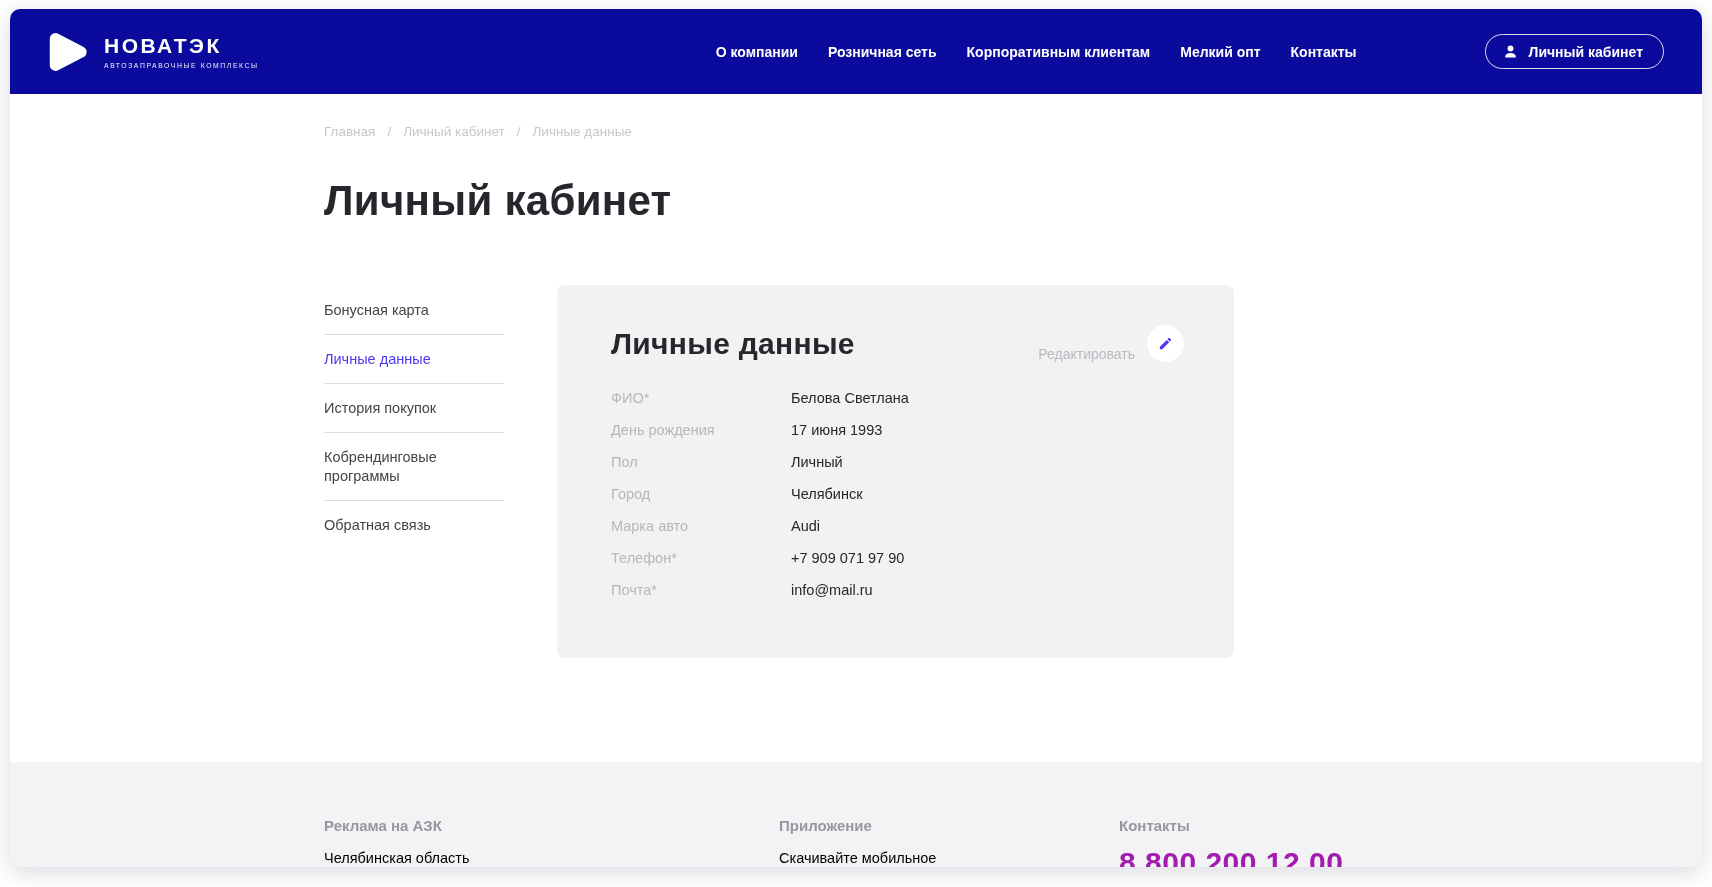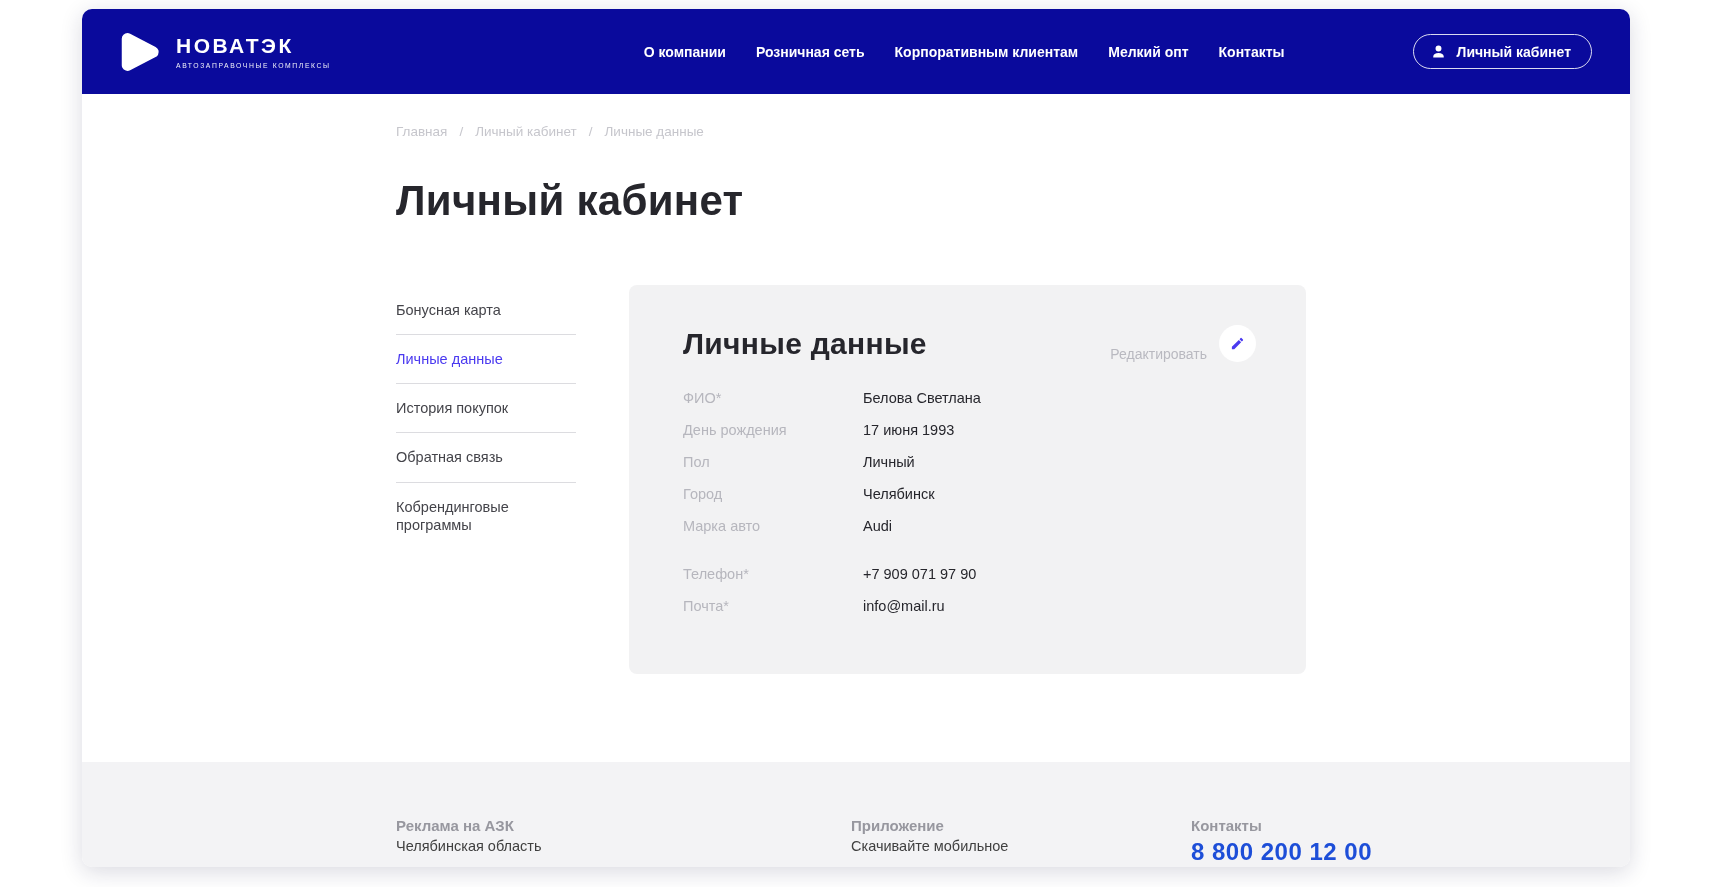--- a/index.html
+++ b/index.html
@@ -4,21 +4,21 @@
 <style>
   :root{
     --c-header:#0a0a9c; --c-accent:#4a39f0; --c-text:#26262c; --c-muted:#b6b6bd;
     --c-faint:#c6c6cc; --c-card:#f2f2f3; --c-footer:#f3f3f5; --c-line:#dcdce0; --c-gray:#97979f;
   }
   *{box-sizing:border-box;margin:0;padding:0}
   html,body{width:1712px;height:887px;overflow:hidden}
   body{background:#fff;font-family:"Liberation Sans",sans-serif;color:var(--c-text)}
 
   .page-card{
-    width:1548px;height:858px;margin:9px auto 0;background:#fff;border-radius:10px;
+    width:1692px;height:858px;margin:9px auto 0;background:#fff;border-radius:10px;
     overflow:hidden;box-shadow:0 5px 22px rgba(25,25,70,.16);display:flex;flex-direction:column;
   }
 
   
   .site-header{
     height:85px;flex:0 0 85px;background:var(--c-header);display:flex;align-items:center;
     padding:0 38px 0 34px;color:#fff;
   }
   .logo{display:flex;align-items:center;gap:14px;cursor:pointer}
   .logo-mark{width:46px;height:46px;display:block}
@@ -54,33 +54,33 @@
   .card-head{display:flex;align-items:center;justify-content:space-between}
   .card-title{font-size:30px;font-weight:800;letter-spacing:.3px;color:var(--c-text)}
   .edit-wrap{display:flex;align-items:flex-end;gap:12px}
   .edit-label{font-size:14px;color:#b9b9c0}
   .edit-btn{width:37px;height:37px;border-radius:50%;background:#fff;border:none;cursor:pointer;
     display:flex;align-items:center;justify-content:center}
   .edit-btn svg{display:block}
 
   .field-rows{margin-top:28px}
   .field-row{display:flex;height:32px;font-size:14.5px}
-  .field-row.gap-top{margin-top:16px}
+  .field-row.gap-top{}
   .field-label{width:180px;flex:0 0 180px;color:var(--c-muted)}
   .field-value{color:var(--c-text)}
 
   
   .site-footer{flex:1 1 auto;background:var(--c-footer);overflow:hidden;padding:55px 40px 0 314px}
   .footer-cols{display:flex}
   .f-col1{width:455px;flex:0 0 455px}
   .f-col2{width:340px;flex:0 0 340px}
   .f-col3{flex:1}
   .f-heading{font-size:15px;font-weight:700;color:var(--c-gray)}
-  .f-text{margin-top:4px;font-size:14.5px;color:#404040;cursor:pointer}
-  .f-phone{margin-top:4px;font-size:24px;font-weight:800;color:#1d4ed8;letter-spacing:.5px;cursor:pointer}
+  .f-text{margin-top:16px;font-size:14.5px;color:#000000;cursor:pointer}
+  .f-phone{margin-top:12px;font-size:30px;font-weight:800;color:#a21caf;letter-spacing:.5px;cursor:pointer}
 </style>
 </head>
 <body>
 
 <div class="page-card">
 
   <header class="site-header">
     <div class="logo">
       <svg class="logo-mark" viewBox="0 0 28 28">
         <path d="M7 6 L22.5 14 L7 22 Z" fill="#fff" stroke="#fff" stroke-width="7" stroke-linejoin="round" stroke-linecap="round"></path>
@@ -118,22 +118,22 @@
     </div>
 
     <h1 class="page-title">Личный кабинет</h1>
 
     <div class="content-cols">
 
       <nav class="side-nav">
         <div class="side-item">Бонусная карта</div>
         <div class="side-item active">Личные данные</div>
         <div class="side-item">История покупок</div>
+        <div class="side-item">Кобрендинговые программы</div>
         <div class="side-item">Обратная связь</div>
-        <div class="side-item">Кобрендинговые программы</div>
       </nav>
 
       <section class="profile-card">
         <div class="card-head">
           <h2 class="card-title">Личные данные</h2>
           <div class="edit-wrap">
             <span class="edit-label">Редактировать</span>
             <button class="edit-btn">
               <svg width="15" height="15" viewBox="0 0 24 24">
                 <path fill="var(--c-accent)" d="M3 17.2V21h3.8L17.8 9.9l-3.7-3.7L3 17.2zM20.7 7a1 1 0 0 0 0-1.4l-2.3-2.3a1 1 0 0 0-1.4 0l-1.8 1.8 3.7 3.7L20.7 7z"></path>

